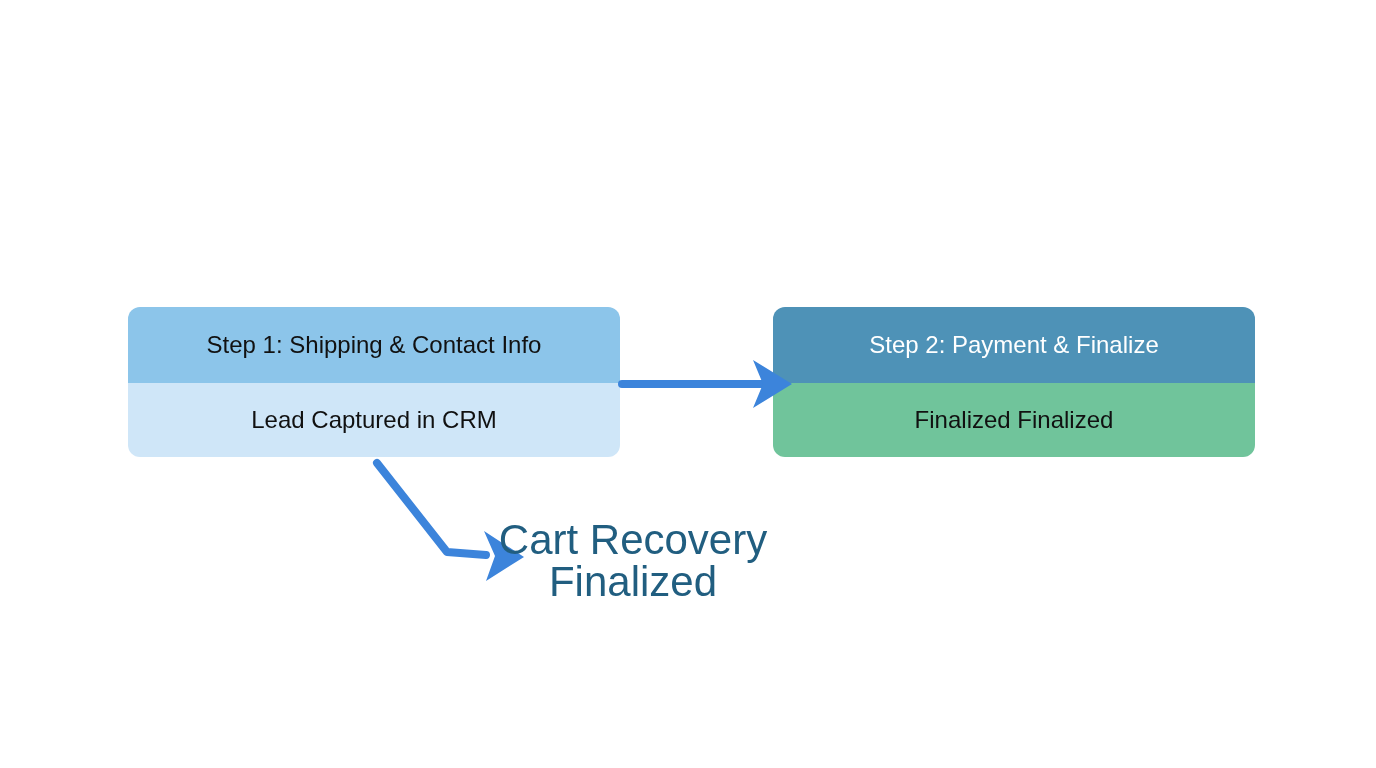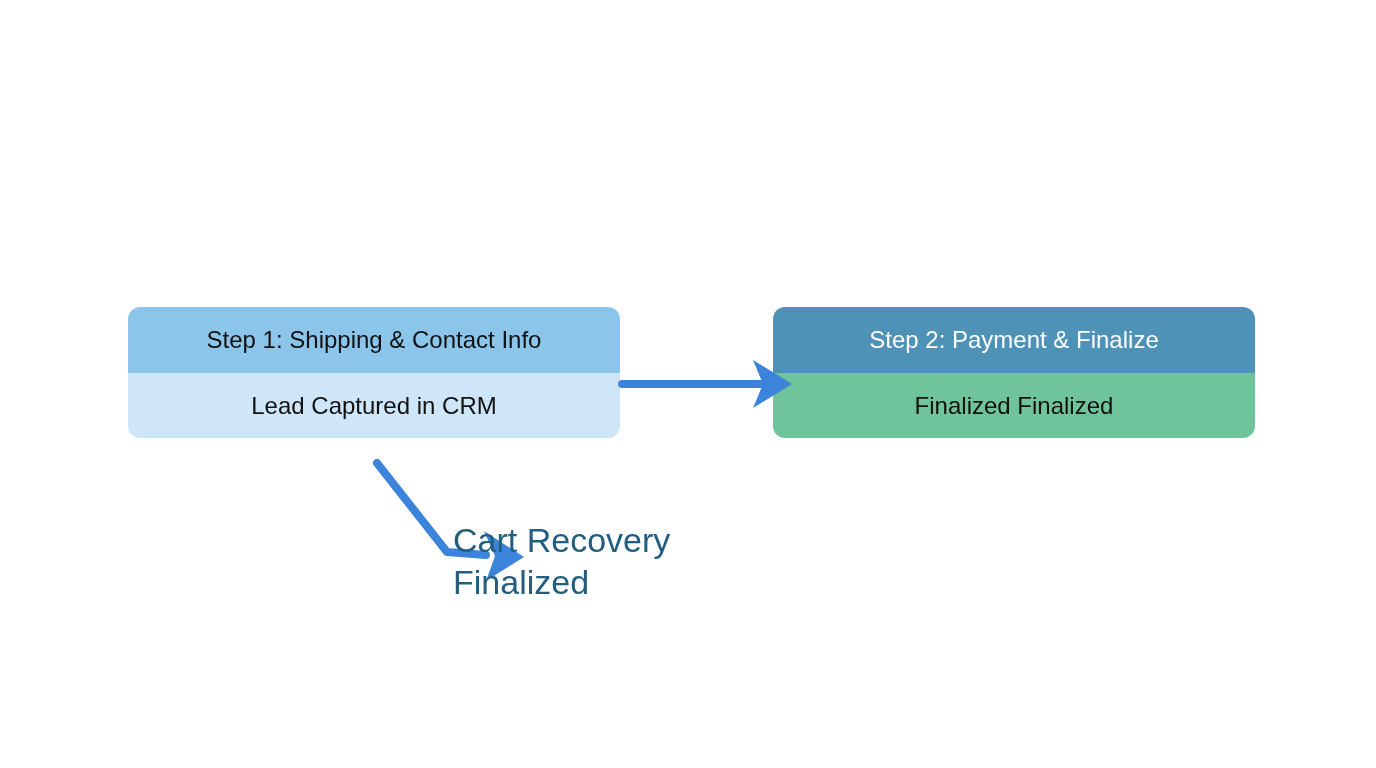--- a/index.html
+++ b/index.html
@@ -19,21 +19,21 @@
     width: 100%;
     text-align: center;
     font-size: 45px;
     font-weight: 400;
     letter-spacing: 0.5px;
     color: var(--title, #33719c);
   }
   .node {
     position: absolute;
     top: 307px;
-    height: 131px;
+    height: 150px;
     border-radius: 12px;
     overflow: hidden;
     display: flex;
     flex-direction: column;
   }
   .node-step1 { left: 128px; width: 492px; }
   .node-step2 { left: 773px; width: 482px; }
   .node-header, .node-body {
     display: flex;
     align-items: center;
@@ -60,21 +60,22 @@
     fill: none;
     stroke-linecap: round;
     stroke-linejoin: round;
   }
   .arrow-head { fill: var(--arrow, #3c84db); }
   .annotation {
     position: absolute;
     left: 453px;
     top: 519px;
     width: 360px;
-    font-size: 34px;
+    text-align: center;
+    font-size: 42px;
     line-height: 42px;
     font-weight: 400;
     color: var(--annotation, #215e80);
   }
 </style>
 </head>
 <body>
 
 <div class="canvas">
 

